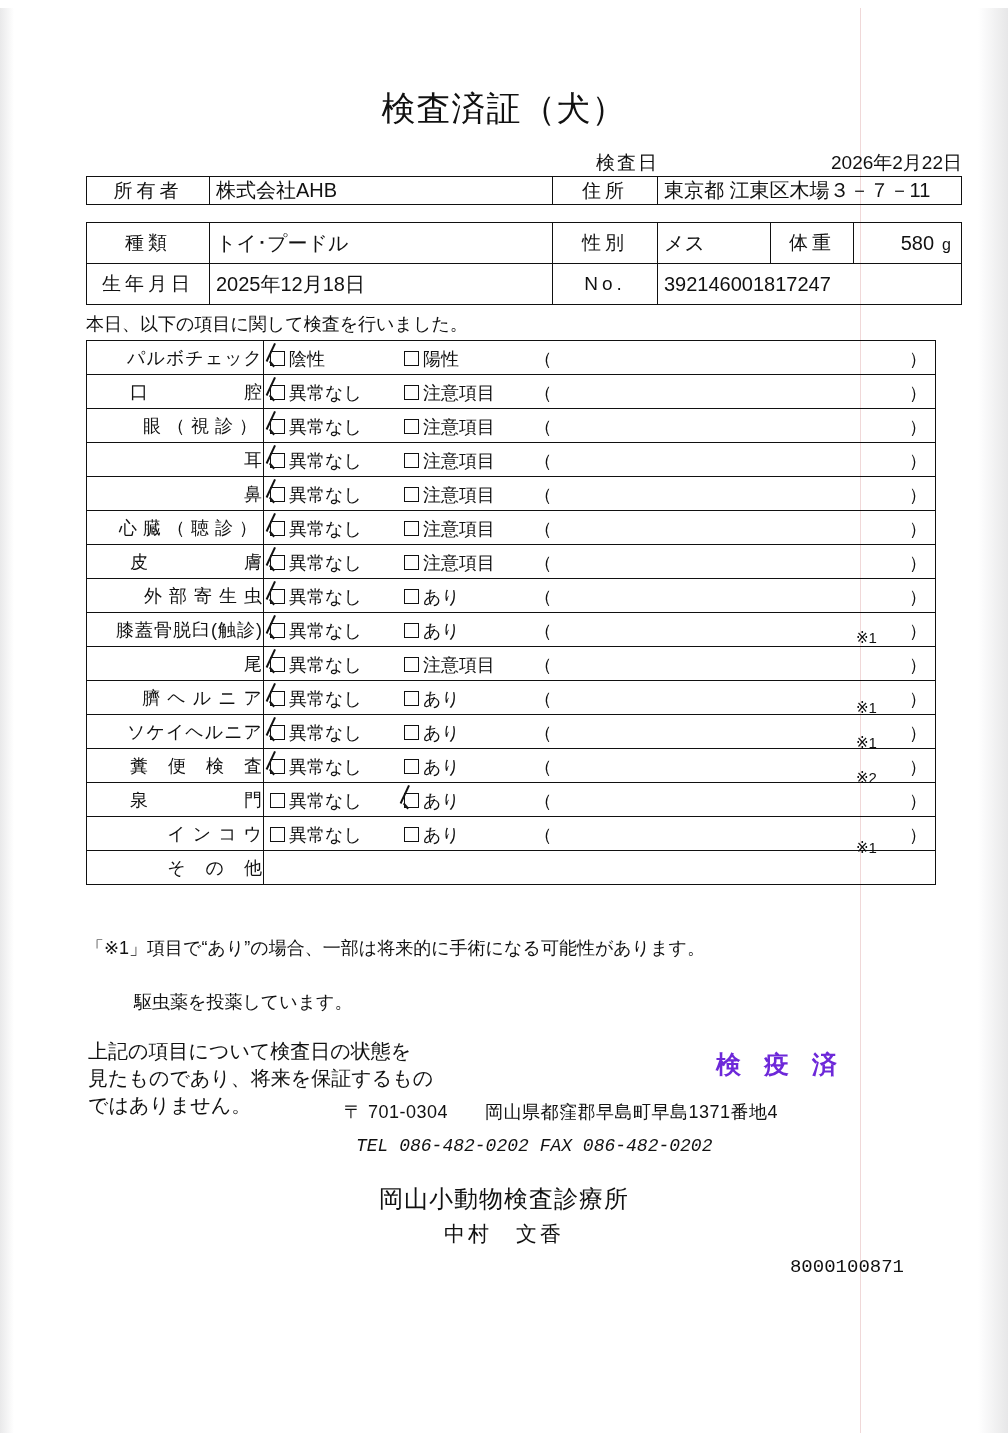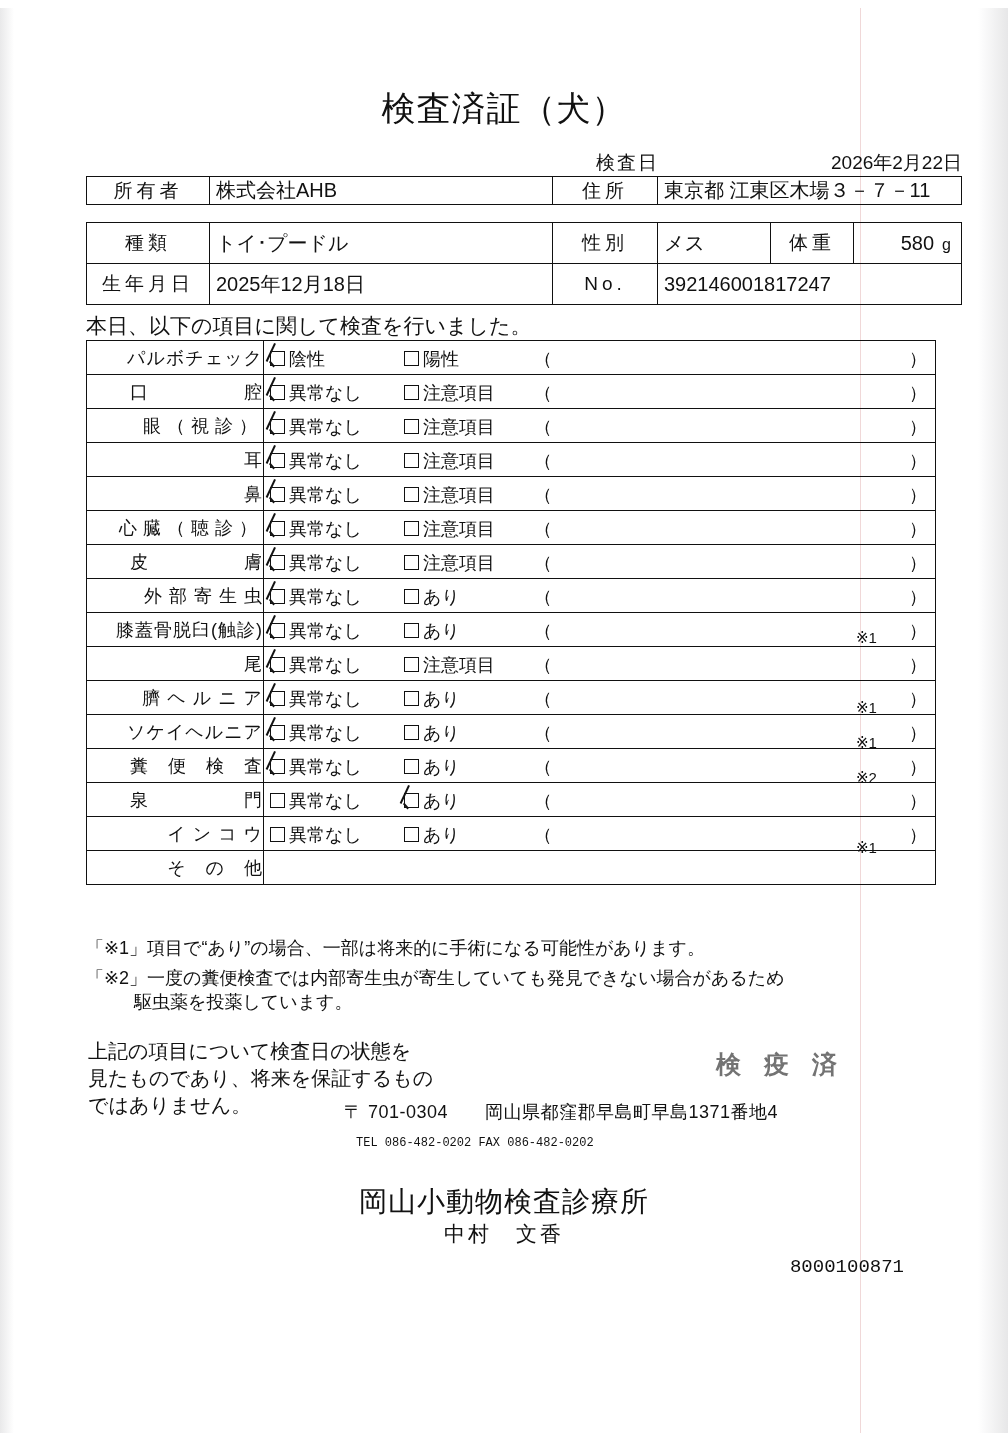--- a/index.html
+++ b/index.html
@@ -107,21 +107,21 @@
     padding-right: 10px;
   }
   .unit {
     font-size: 16px;
     padding-left: 8px;
   }
 
   .note-line {
     position: absolute;
     left: 86px; top: 304px;
-    font-size: 21px;
+    font-size: 18px;
   }
 
   table.check-table {
     left: 86px; top: 332px;
     width: 850px;
     font-size: 18px;
   }
   table.check-table td {
     height: 33px;
     padding: 0;
@@ -211,43 +211,44 @@
     position: absolute;
     left: 88px; top: 1030px;
     font-size: 20px;
     line-height: 1.35;
   }
 
   .stamp {
     position: absolute;
     left: 716px; top: 1040px;
     font-size: 25px;
-    color: #737373;
+    color: #6d28d9;
     letter-spacing: 8px;
     font-weight: 600;
   }
 
   .addr-line {
     position: absolute;
     left: 344px; top: 1092px;
     font-size: 18px;
     letter-spacing: 0.5px;
   }
   .tel-line {
     position: absolute;
     left: 356px; top: 1128px;
-    font-size: 12px;
+    font-size: 18px;
     font-family: "Liberation Mono", "DejaVu Sans Mono", monospace;
+    font-style: italic;
   }
   .clinic {
     position: absolute;
     left: 0; top: 1175px;
     width: 1008px;
     text-align: center;
-    font-size: 28px;
+    font-size: 24px;
     letter-spacing: 1px;
   }
   .clinic-sub {
     position: absolute;
     left: 0; top: 1212px;
     width: 1008px;
     text-align: center;
     font-size: 21px;
     letter-spacing: 3px;
   }
@@ -446,21 +447,20 @@
           </td>
         </tr>
         <tr>
           <td class="item-name">そ　の　他</td>
           <td class="opts"></td>
         </tr>
       </tbody>
   </table>
 
   <div class="footnotes fn1">「※1」項目で“あり”の場合、一部は将来的に手術になる可能性があります。</div>
-  <div class="footnotes fn2">「※2」一度の糞便検査では内部寄生虫が寄生していても発見できない場合があるため</div>
   <div class="footnotes fn2b">駆虫薬を投薬しています。</div>
 
   <div class="disclaimer">
     <div>上記の項目について検査日の状態を</div>
     <div>見たものであり、将来を保証するもの</div>
     <div>ではありません。</div>
   </div>
 
   <div class="stamp">検 疫 済</div>
 

